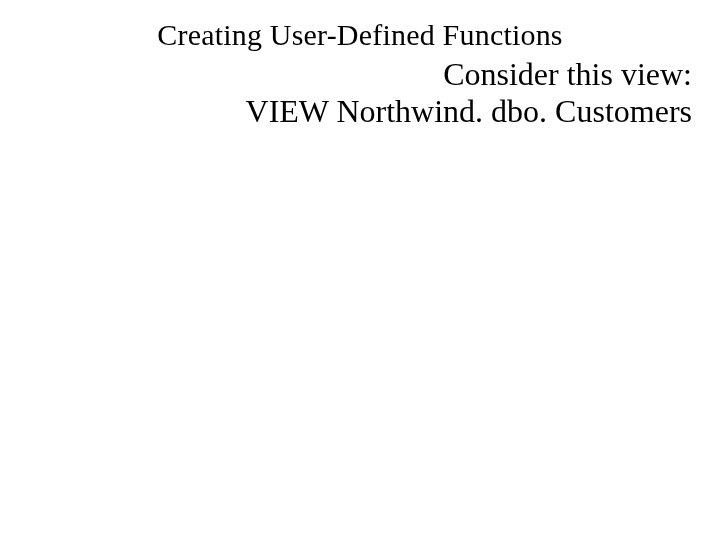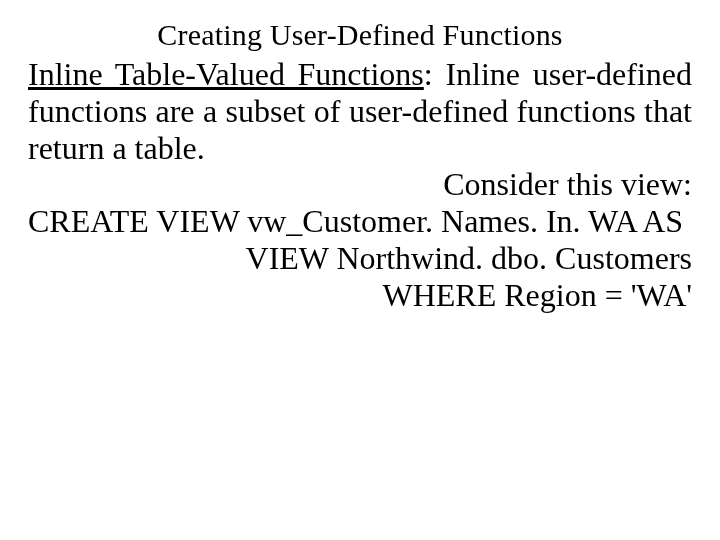--- a/index.html
+++ b/index.html
@@ -38,20 +38,15 @@
     .para-left {
       text-align: right;
     }
   </style>
 </head>
 <body>
 
 <h1 class="title">Creating User-Defined Functions</h1>
 
 <div class="body-text">
-  <div class="para">
-    <span class="underlined">Inline Table-Valued Functions</span><span>: Inline user-defined functions are a subset of user-defined functions that return a table.</span>
-  </div>
   <div class="para-left">Consider this view:</div>
-  <div class="para">CREATE VIEW vw_Customer. Names. In. WA AS</div>
   <div class="para-left">VIEW Northwind. dbo. Customers</div>
-  <div class="para-left">WHERE Region = 'WA'</div>
 </div>
 
 </body></html>

